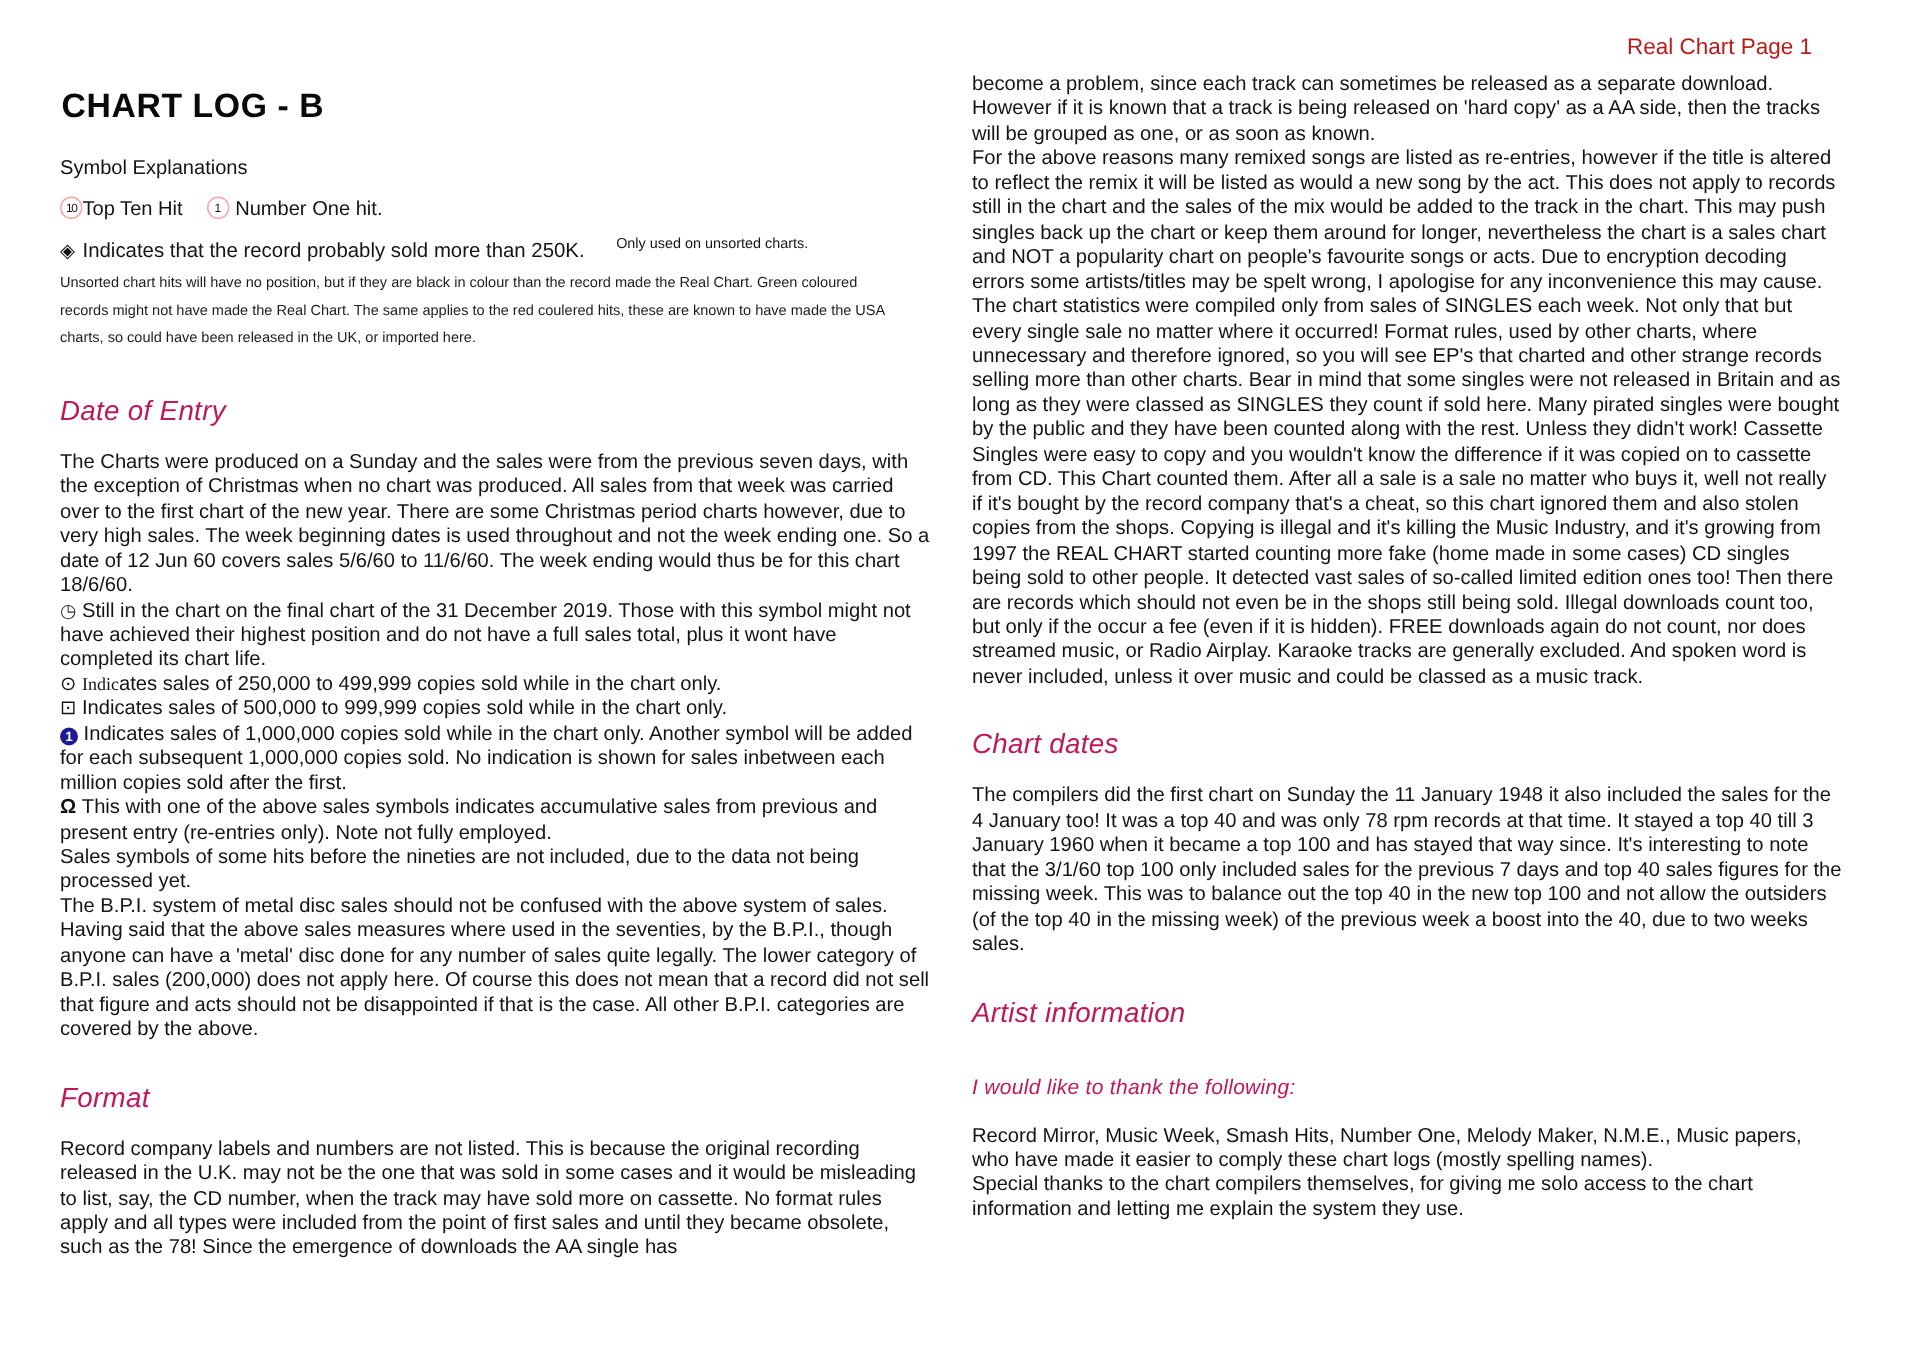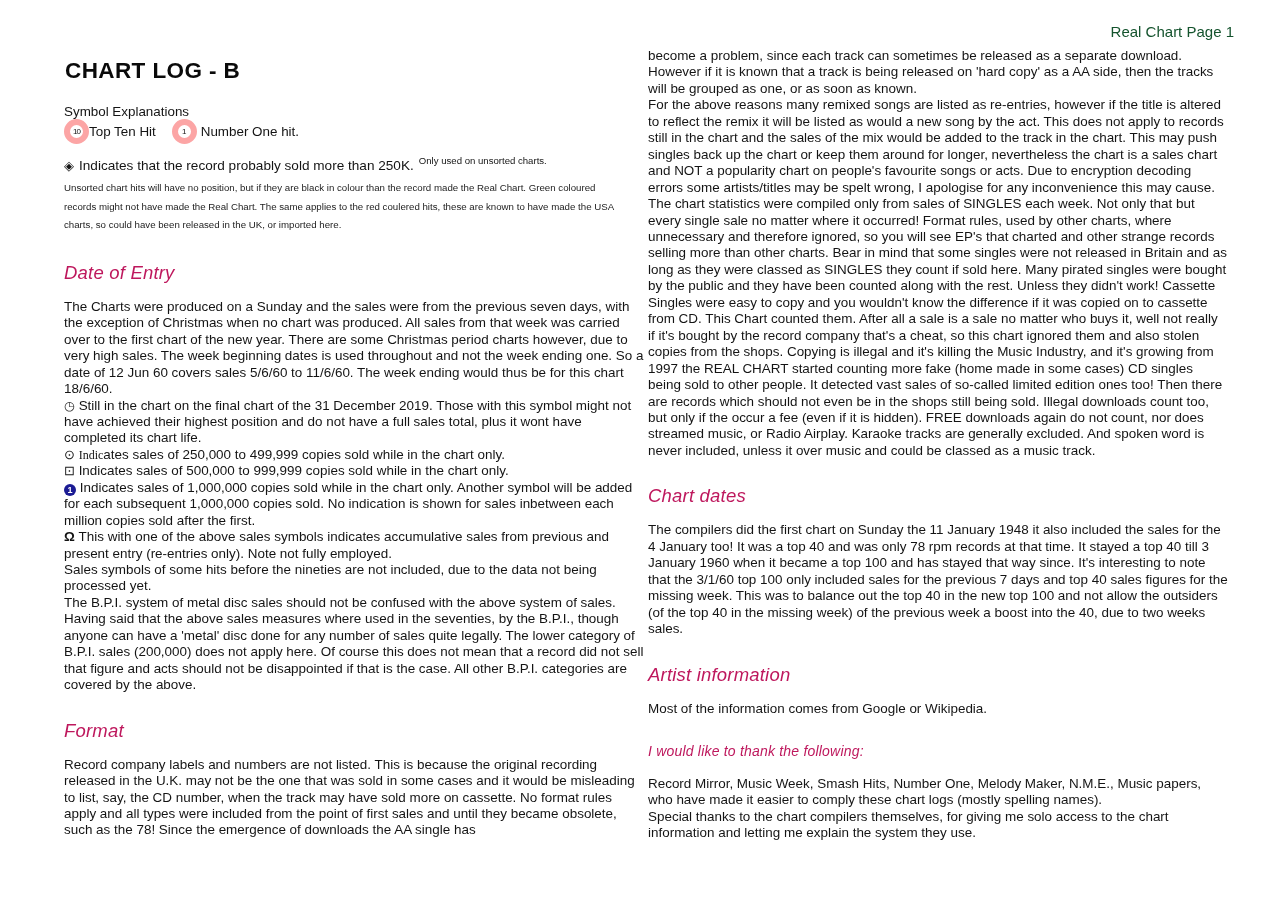--- a/index.html
+++ b/index.html
@@ -2,42 +2,42 @@
 <html><head>
 <meta charset="utf-8">
 <style>
   html,body{margin:0;padding:0;}
   body{
     width:1280px;height:906px;background:#ffffff;position:relative;
     font-family:"Liberation Sans",sans-serif;color:#141414;
     -webkit-font-smoothing:antialiased;overflow:hidden;
   }
   .page-header{
-    position:absolute;top:23px;right:46px;font-size:15px;color:#14532d;
+    position:absolute;top:23px;right:72px;font-size:15px;color:#b91c1c;
   }
-  .col-left{position:absolute;left:64px;top:50px;width:581px;}
+  .col-left{position:absolute;left:40px;top:50px;width:581px;}
   .col-right{position:absolute;left:648px;top:48px;width:580px;}
 
   .doc-title{
     font-size:22.5px;font-weight:bold;letter-spacing:.4px;
     margin:8px 0 20px 1px;color:#0a0a0a;
   }
-  .sym-label{font-size:13.4px;margin:0 0 0 0;}
+  .sym-label{font-size:13.4px;margin:0 0 12px 0;}
   .sym-line{font-size:13.4px;margin:0 0 11px 0;display:flex;align-items:center;}
   .circled{
     display:inline-flex;align-items:center;justify-content:center;
-    width:13px;height:13px;border:6px solid #fca5a5;border-radius:50%;
+    width:13px;height:13px;border:1px solid #fca5a5;border-radius:50%;
     font-size:8px;line-height:1;flex:0 0 auto;
   }
   .circled.ten{letter-spacing:-1px;}
   .gap14{display:inline-block;width:16px;}
   .gap4{display:inline-block;width:4px;}
   .diamond-line{font-size:13.6px;margin:2px 0 6px 0;}
   .diamond-glyph{font-size:13px;margin-right:5px;}
-  .sup-note{font-size:9.6px;vertical-align:6px;margin-left:5px;}
+  .sup-note{font-size:9.6px;vertical-align:6px;margin-left:21px;}
   .small-print{
     font-size:9.7px;line-height:18.6px;width:566px;color:#1c1c1c;margin:1px 0 0 0;
   }
   h2.sect{
     font-style:italic;font-weight:normal;font-size:18.5px;color:#be185d;
     margin:27px 0 15px 0;letter-spacing:.2px;
   }
   h2.sect.big{font-size:14px;margin:30px 0 17px 0;}
   p.body{font-size:13.45px;line-height:16.45px;margin:0;}
   p.body + h2.sect{margin-top:26px;}
@@ -91,18 +91,17 @@
 
 <div class="col-right">
   <p class="body">become a problem, since each track can sometimes be released as a separate download. However if it is known that a track is being released on 'hard copy' as a AA side, then the tracks will be grouped as one, or as soon as known.</p>
   <p class="body">For the above reasons many remixed songs are listed as re-entries, however if the title is altered to reflect the remix it will be listed as would a new song by the act. This does not apply to records still in the chart and the sales of the mix would be added to the track in the chart. This may push singles back up the chart or keep them around for longer, nevertheless the chart is a sales chart and NOT a popularity chart on people's favourite songs or acts. Due to encryption decoding errors some artists/titles may be spelt wrong, I apologise for any inconvenience this may cause.</p>
   <p class="body">The chart statistics were compiled only from sales of SINGLES each week. Not only that but every single sale no matter where it occurred! Format rules, used by other charts, where unnecessary and therefore ignored, so you will see EP's that charted and other strange records selling more than other charts. Bear in mind that some singles were not released in Britain and as long as they were classed as SINGLES they count if sold here. Many pirated singles were bought by the public and they have been counted along with the rest. Unless they didn't work! Cassette Singles were easy to copy and you wouldn't know the difference if it was copied on to cassette from CD. This Chart counted them. After all a sale is a sale no matter who buys it, well not really if it's bought by the record company that's a cheat, so this chart ignored them and also stolen copies from the shops. Copying is illegal and it's killing the Music Industry, and it's growing from 1997 the REAL CHART started counting more fake (home made in some cases) CD singles being sold to other people. It detected vast sales of so-called limited edition ones too! Then there are records which should not even be in the shops still being sold. Illegal downloads count too, but only if the occur a fee (even if it is hidden). FREE downloads again do not count, nor does streamed music, or Radio Airplay. Karaoke tracks are generally excluded. And spoken word is never included, unless it over music and could be classed as a music track.</p>
 
   <h2 class="sect">Chart dates</h2>
   <p class="body">The compilers did the first chart on Sunday the 11 January 1948 it also included the sales for the 4 January too! It was a top 40 and was only 78 rpm records at that time. It stayed a top 40 till 3 January 1960 when it became a top 100 and has stayed that way since. It's interesting to note that the 3/1/60 top 100 only included sales for the previous 7 days and top 40 sales figures for the missing week. This was to balance out the top 40 in the new top 100 and not allow the outsiders (of the top 40 in the missing week) of the previous week a boost into the 40, due to two weeks sales.</p>
 
   <h2 class="sect">Artist information</h2>
-  <p class="body">Most of the information comes from Google or Wikipedia.</p>
 
   <h2 class="sect big">I would like to thank the following:</h2>
   <p class="body">Record Mirror, Music Week, Smash Hits, Number One, Melody Maker, N.M.E., Music papers, who have made it easier to comply these chart logs (mostly spelling names).</p>
   <p class="body">Special thanks to the chart compilers themselves, for giving me solo access to the chart information and letting me explain the system they use.</p>
 </div>
 
 </body></html>

